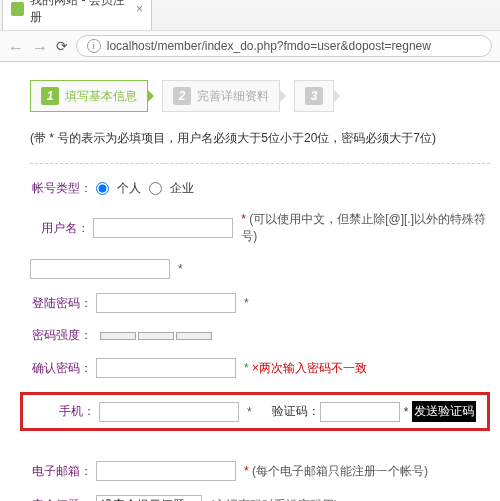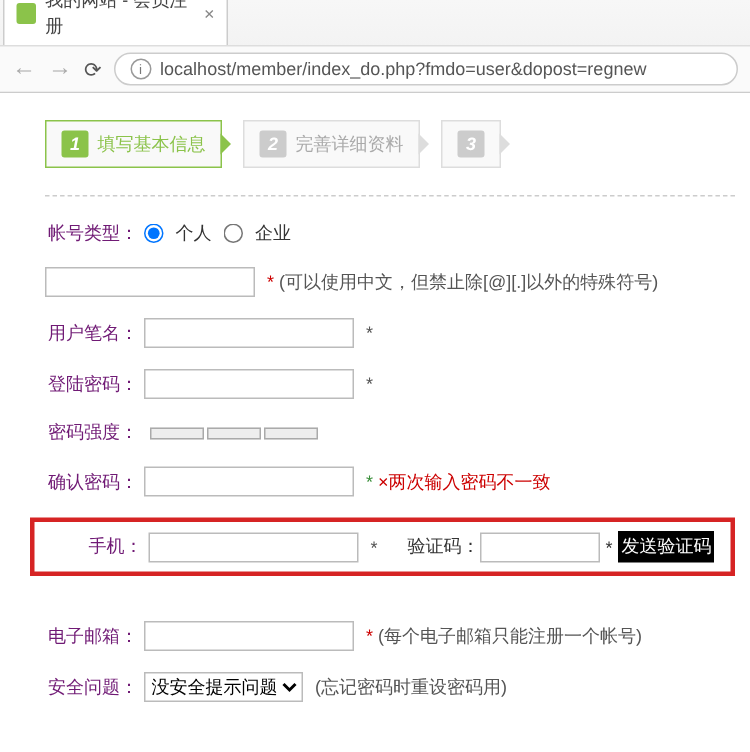--- a/index.html
+++ b/index.html
@@ -75,39 +75,40 @@
       <span class="num">2</span>
       <span>完善详细资料</span>
       <span class="step-arrow"></span>
     </div>
     <div class="step">
       <span class="num">3</span>
       <span class="step-arrow"></span>
     </div>
   </div>
 
+  <div class="note">(带 * 号的表示为必填项目，用户名必须大于5位小于20位，密码必须大于7位)</div>
   <div class="divider"></div>
 
   <div class="form-row">
     <span class="form-label">帐号类型：</span>
     <span class="radio-group">
       <input type="radio" checked="" style=""> 
         <span>个人</span>
       <input type="radio" style=""> 
         <span>企业</span>
     </span>
   </div>
 
   <div class="form-row">
+    <span class="form-label">用户名：</span>
     <input class="text-input w140" style="">
     <span class="hint"><span class="red-star">*</span> <span>(可以使用中文，但禁止除[@][.]以外的特殊符号)</span></span>
   </div>
 
   <div class="form-row">
-    <span class="form-label">用户笔名：</span>
     <input class="text-input w140" style="">
     <span class="hint red-star">*</span>
   </div>
 
   <div class="form-row">
     <span class="form-label">登陆密码：</span>
     <input type="password" class="text-input w140" style="">
     <span class="hint red-star">*</span>
   </div>
 

